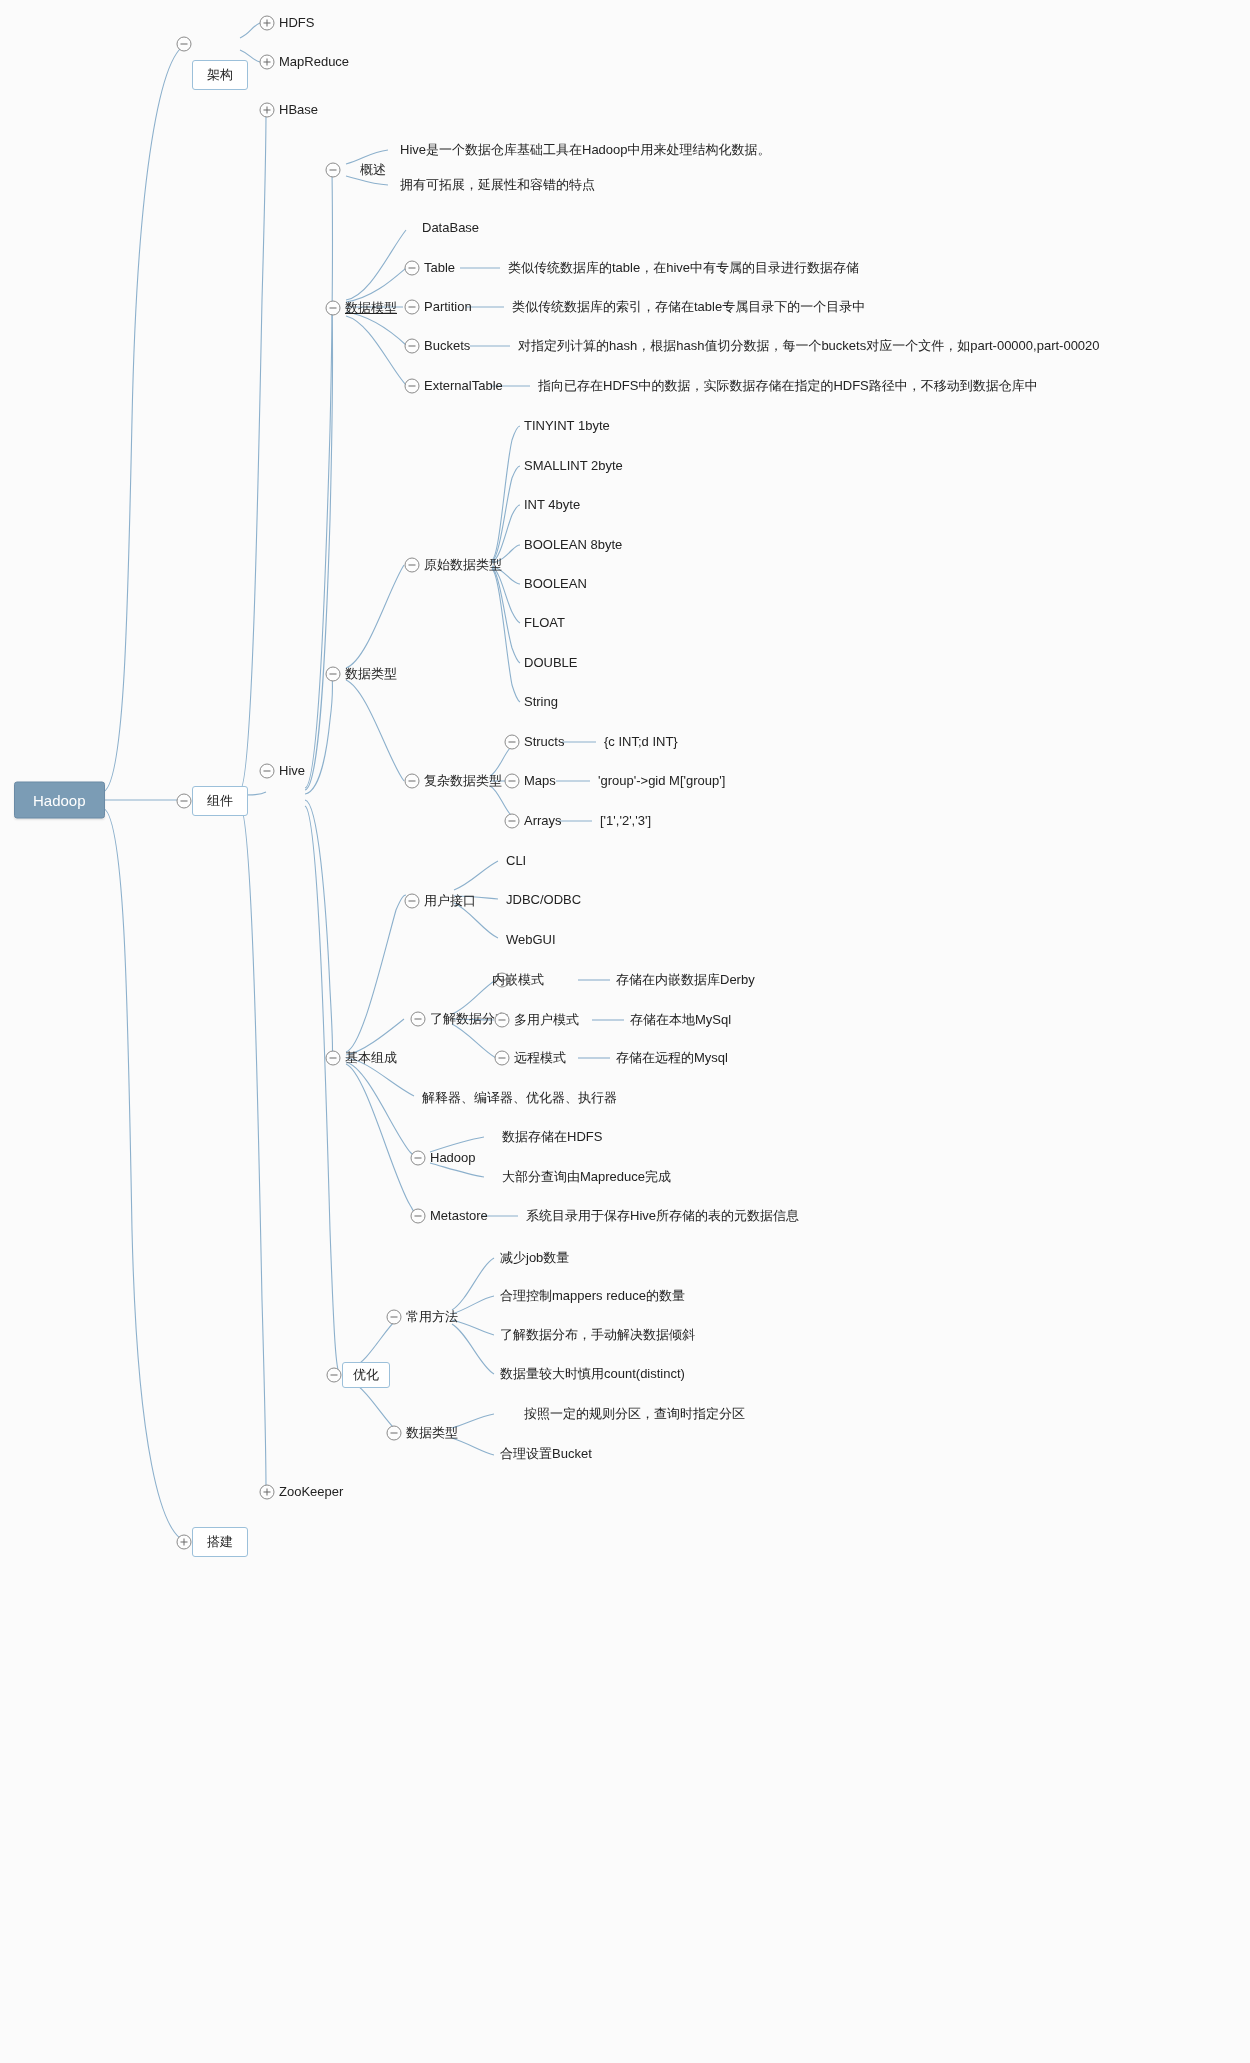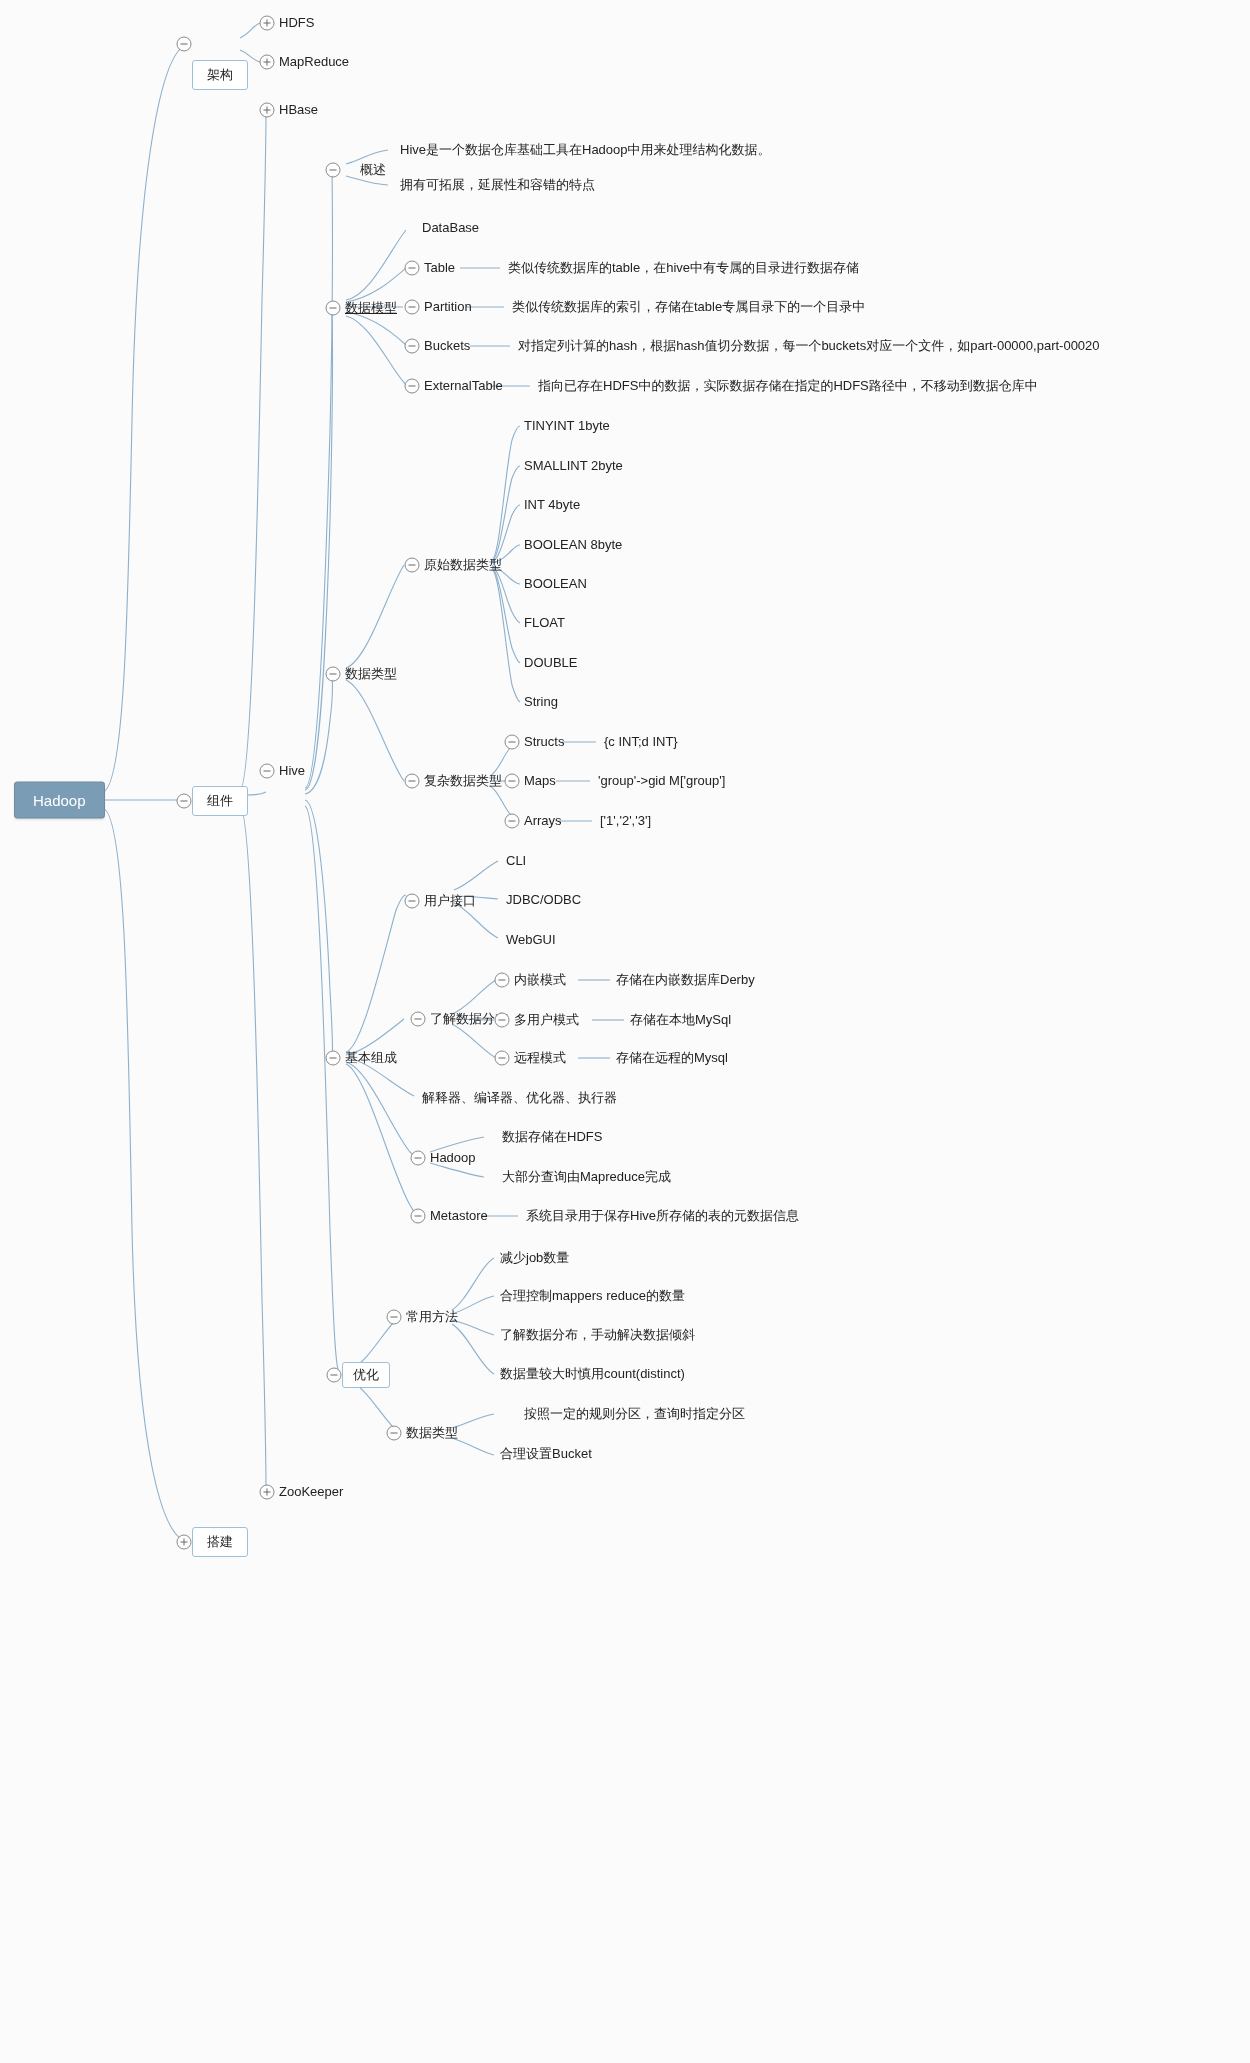--- a/index.html
+++ b/index.html
@@ -276,21 +276,21 @@
   <div class="node cn" style="left:424px; top:901px;">用户接口</div>
 
   <div class="node" style="left:506px; top:861px;">CLI</div>
   <div class="node" style="left:506px; top:900px;">JDBC/ODBC</div>
   <div class="node" style="left:506px; top:940px;">WebGUI</div>
 
   <div class="toggle" style="left:418px; top:1019px;"></div>
   <div class="node cn" style="left:430px; top:1019px;">了解数据分布</div>
 
   <div class="toggle" style="left:502px; top:980px;"></div>
-  <div class="node cn" style="left:514px; top:980px;">内嵌模式</div>
+  <div class="node cn" style="left:492px; top:980px;">内嵌模式</div>
   <div class="node cn" style="left:616px; top:980px;">存储在内嵌数据库Derby</div>
 
   <div class="toggle" style="left:502px; top:1020px;"></div>
   <div class="node cn" style="left:514px; top:1020px;">多用户模式</div>
   <div class="node cn" style="left:630px; top:1020px;">存储在本地MySql</div>
 
   <div class="toggle" style="left:502px; top:1058px;"></div>
   <div class="node cn" style="left:514px; top:1058px;">远程模式</div>
   <div class="node cn" style="left:616px; top:1058px;">存储在远程的Mysql</div>
 

